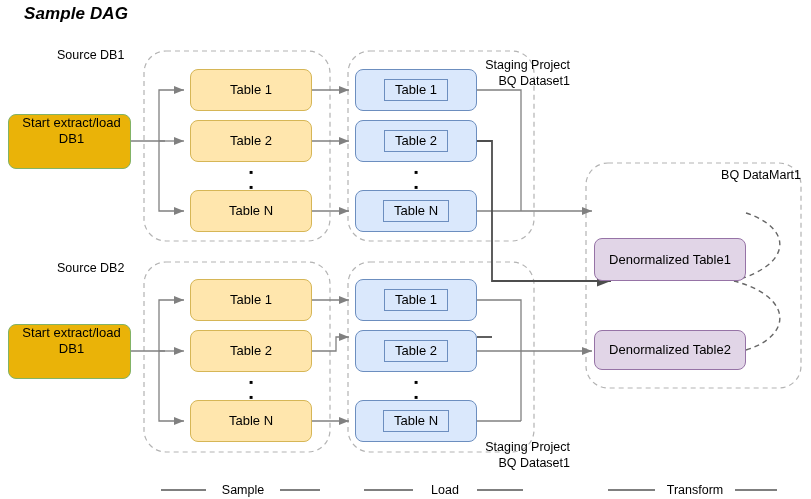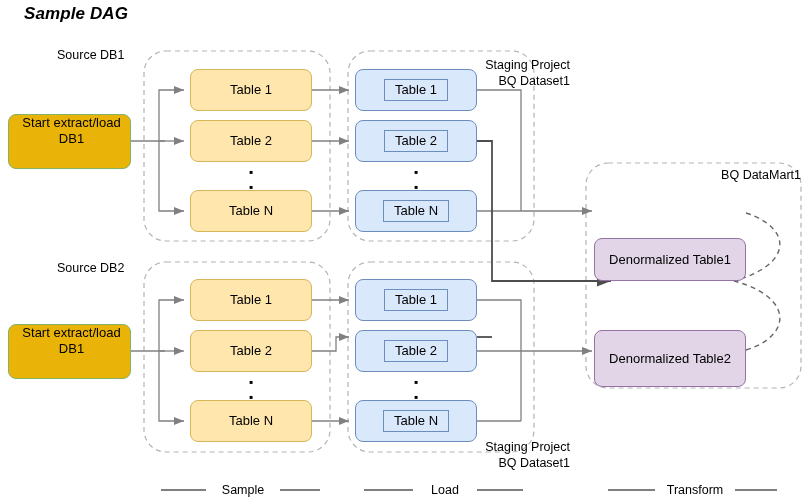--- a/index.html
+++ b/index.html
@@ -236,21 +236,21 @@
   <div class="vdots" style="left:408px;top:391px;">▪</div>
   <div class="node stg" style="left:355px;top:400px;width:122px;height:42px;">
     <span class="inner-box">Table N</span>
   </div>
 
   <div class="node mart" style="left:594px;top:190px;width:152px;height:43px;margin-top:48px;">
     <span>Denormalized Table1</span>
   </div>
 
 
-  <div class="node mart" style="left:594px;top:330px;width:152px;height:57px;">
+  <div class="node mart" style="left:594px;top:330px;width:152px;height:40px;">
     <span>Denormalized Table2</span>
   </div>
 
   <div class="legend-label" style="left:206px;top:483px;width:70px;">Sample</div>
   <div class="legend-label" style="left:413px;top:483px;width:60px;">Load</div>
   <div class="legend-label" style="left:655px;top:483px;width:76px;">Transform</div>
 
 </div>
 
 </body></html>

